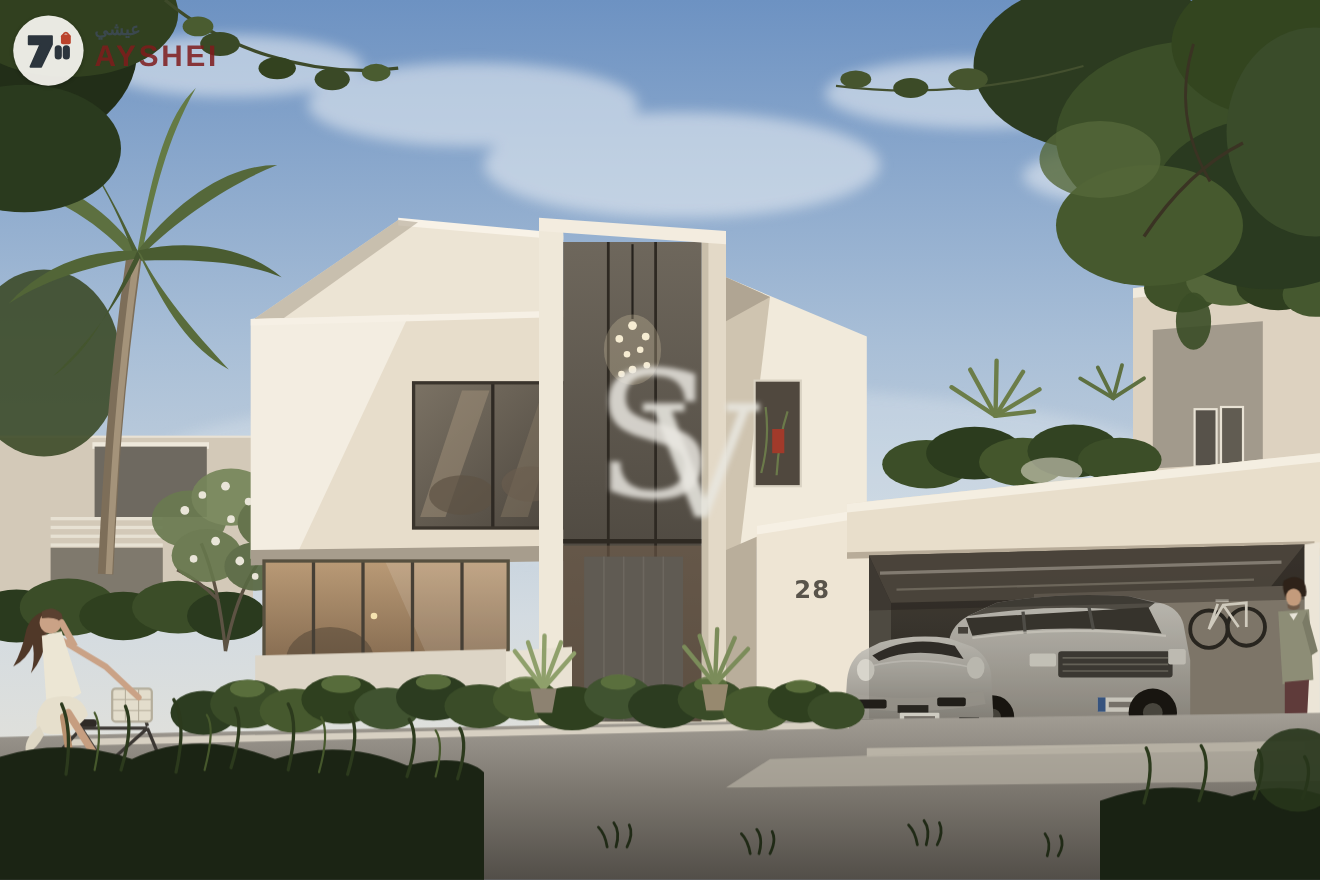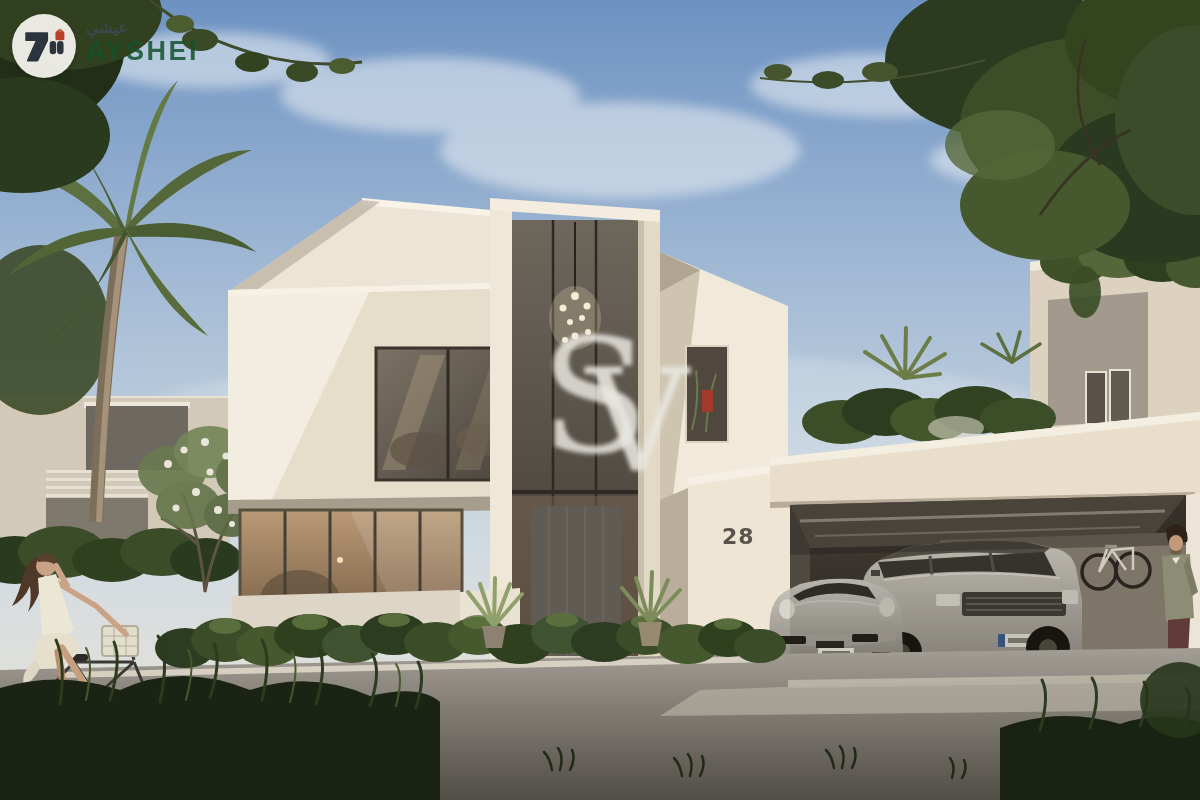--- a/index.html
+++ b/index.html
@@ -13,21 +13,21 @@
     align-items:flex-start;opacity:.93;justify-content:center;
   }
   .logo-badge{
     width:64px;height:64px;border-radius:50%;background:#f7f6f1;
     display:flex;align-items:center;justify-content:center;
     box-shadow:0 1px 4px rgba(0,0,0,.25);
   }
   .logo-badge svg{width:44px;height:38px;}
   .logo-text{display:flex;flex-direction:column;line-height:1.05;padding-top:6px;}
   .logo-arabic{font-size:16px;font-weight:bold;letter-spacing:1px;color:#3e4a59;opacity:.88;}
-  .logo-latin{font-size:27px;font-weight:bold;letter-spacing:2.5px;color:#14532d;opacity:.92;}
+  .logo-latin{font-size:27px;font-weight:bold;letter-spacing:2.5px;color:#7f1d1d;opacity:.92;}
 </style>
 </head>
 <body>
 
 <div class="stage">
 
 <svg class="scene" viewBox="0 0 1200 800" xmlns="http://www.w3.org/2000/svg">
   <defs>
     <linearGradient id="skyG" x1="0" y1="0" x2="0" y2="1">
       <stop offset="0" stop-color="#6d92c2"></stop>

